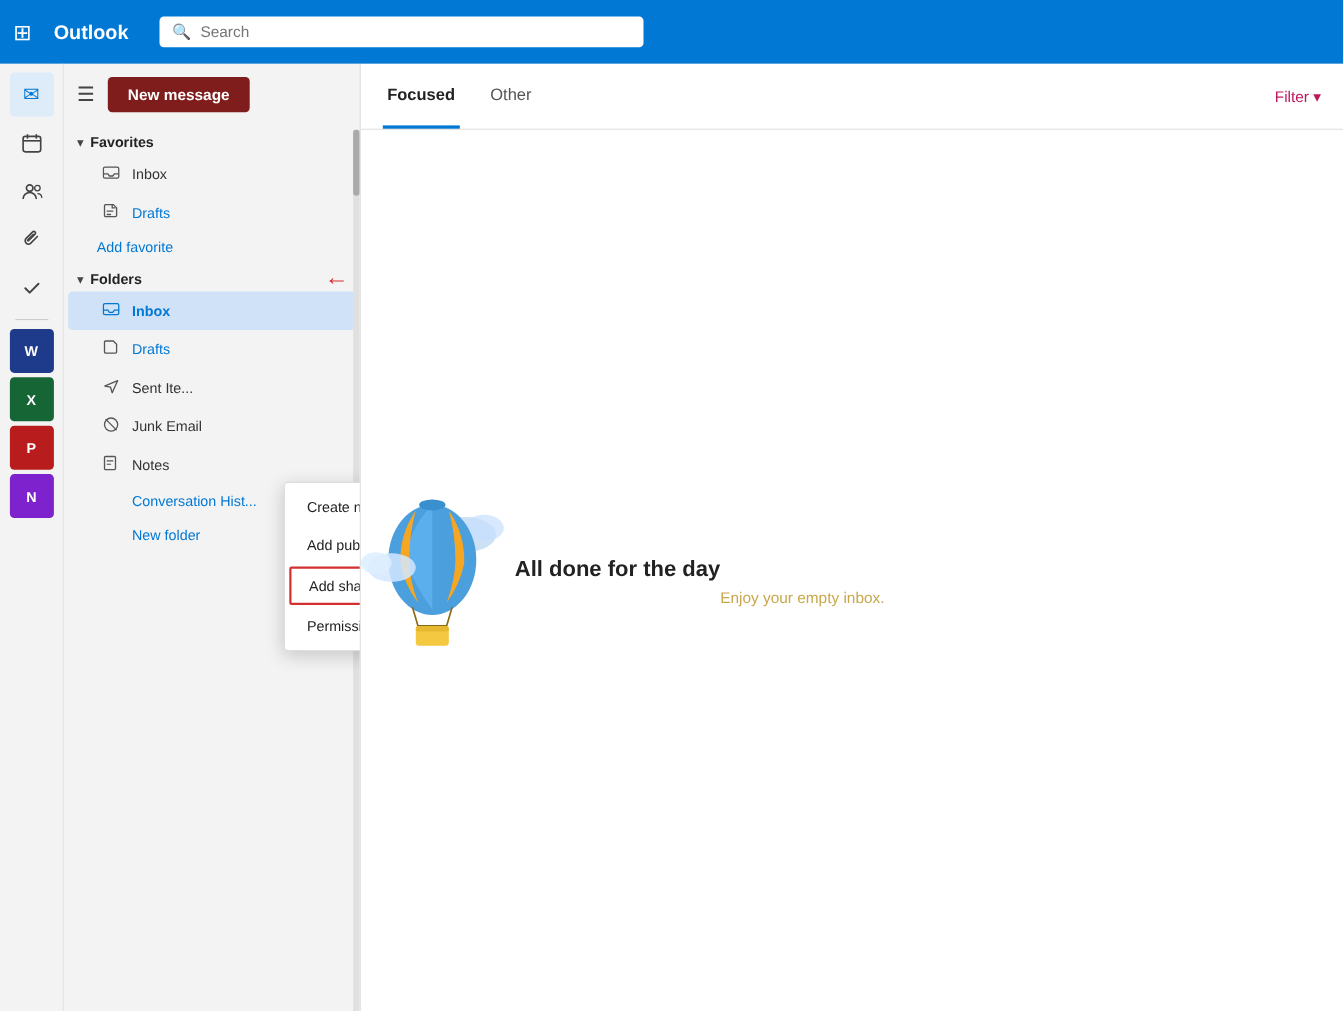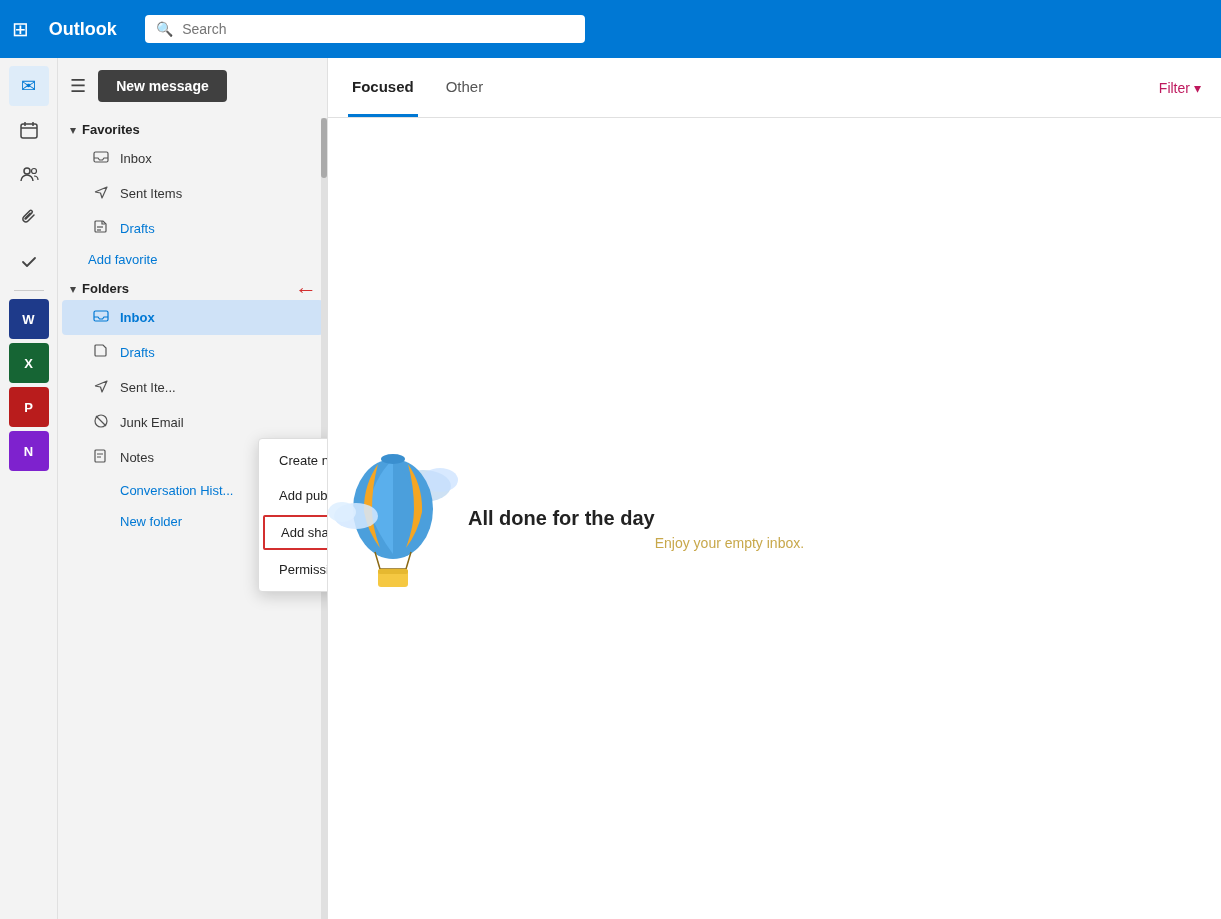--- a/index.html
+++ b/index.html
@@ -72,21 +72,21 @@
       position: relative;
     }
     .sidebar-toolbar {
       display: flex;
       align-items: center;
       padding: 12px 12px;
       gap: 12px;
     }
     .hamburger-icon { cursor: pointer; color: #444; font-size: 18px; }
     .new-message-btn {
-      background: #404040;
+      background: #7f1d1d;
       color: white;
       border: none;
       border-radius: 4px;
       padding: 8px 18px;
       font-size: 14px;
       font-weight: 600;
       cursor: pointer;
       white-space: nowrap;
     }
     .sidebar-content { overflow-y: auto; flex: 1; padding-bottom: 8px; }
@@ -292,28 +292,20 @@
       <div class="folder-item">
         <span class="folder-icon">
           <svg width="16" height="16" viewBox="0 0 16 16" fill="none">
               <rect x="1" y="3" width="14" height="10" rx="1.5" stroke="#555" stroke-width="1.2"></rect>
               <path d="M1 9h4l1.5 2h3L11 9h4" stroke="#555" stroke-width="1.2"></path>
             </svg>
         </span>
         <span class="folder-label">Inbox</span>
       </div>
 
-      <div class="folder-item">
-        <span class="folder-icon">
-          <svg width="16" height="16" viewBox="0 0 16 16" fill="none">
-              <polyline points="2,8 14,3 9,14 7.5,9 2,8" stroke="#555" stroke-width="1.2" stroke-linejoin="round"></polyline>
-            </svg>
-        </span>
-        <span class="folder-label">Sent Items</span>
-      </div>
 
       <div class="folder-item">
         <span class="folder-icon">
           <svg width="16" height="16" viewBox="0 0 16 16" fill="none">
               <path d="M2 12V3a1 1 0 011-1h7l3 3v7a1 1 0 01-1 1H3a1 1 0 01-1-1z" stroke="#555" stroke-width="1.2"></path>
               <polyline points="9,2 9,5 12,5" stroke="#555" stroke-width="1.2"></polyline>
               <line x1="4" y1="8" x2="10" y2="8" stroke="#555" stroke-width="1.2"></line>
               <line x1="4" y1="11" x2="8" y2="11" stroke="#555" stroke-width="1.2"></line>
             </svg>
         </span>

